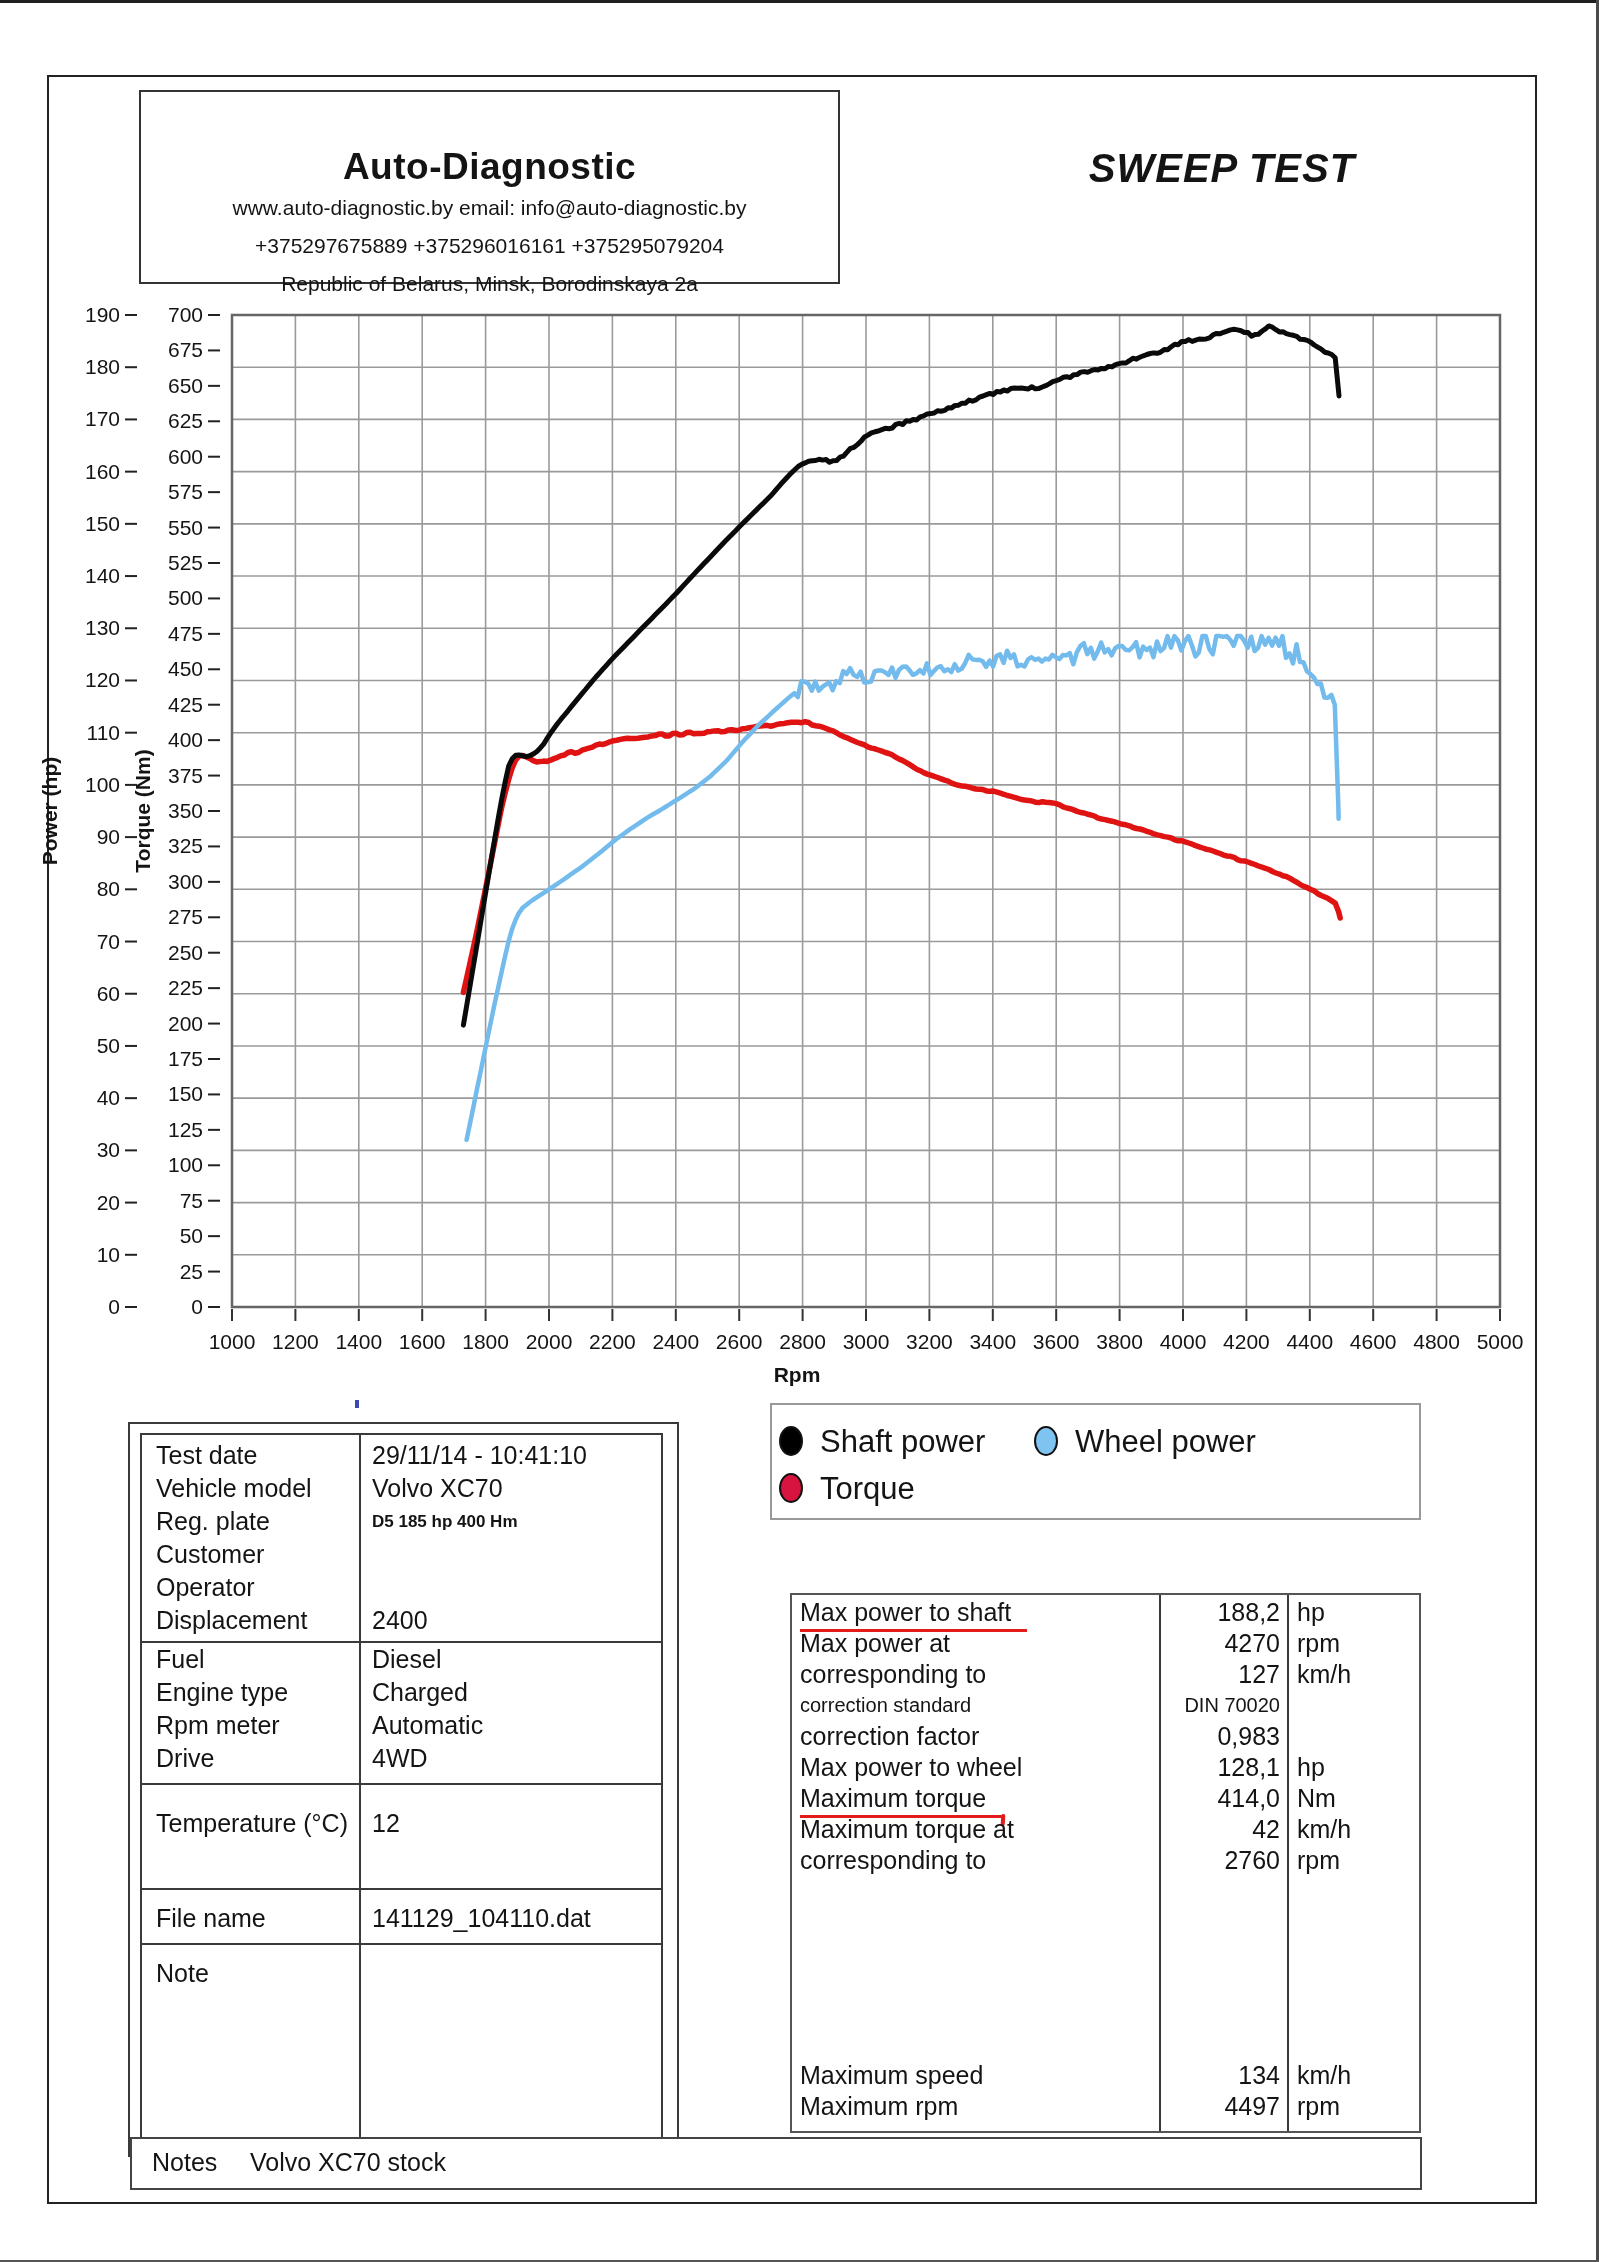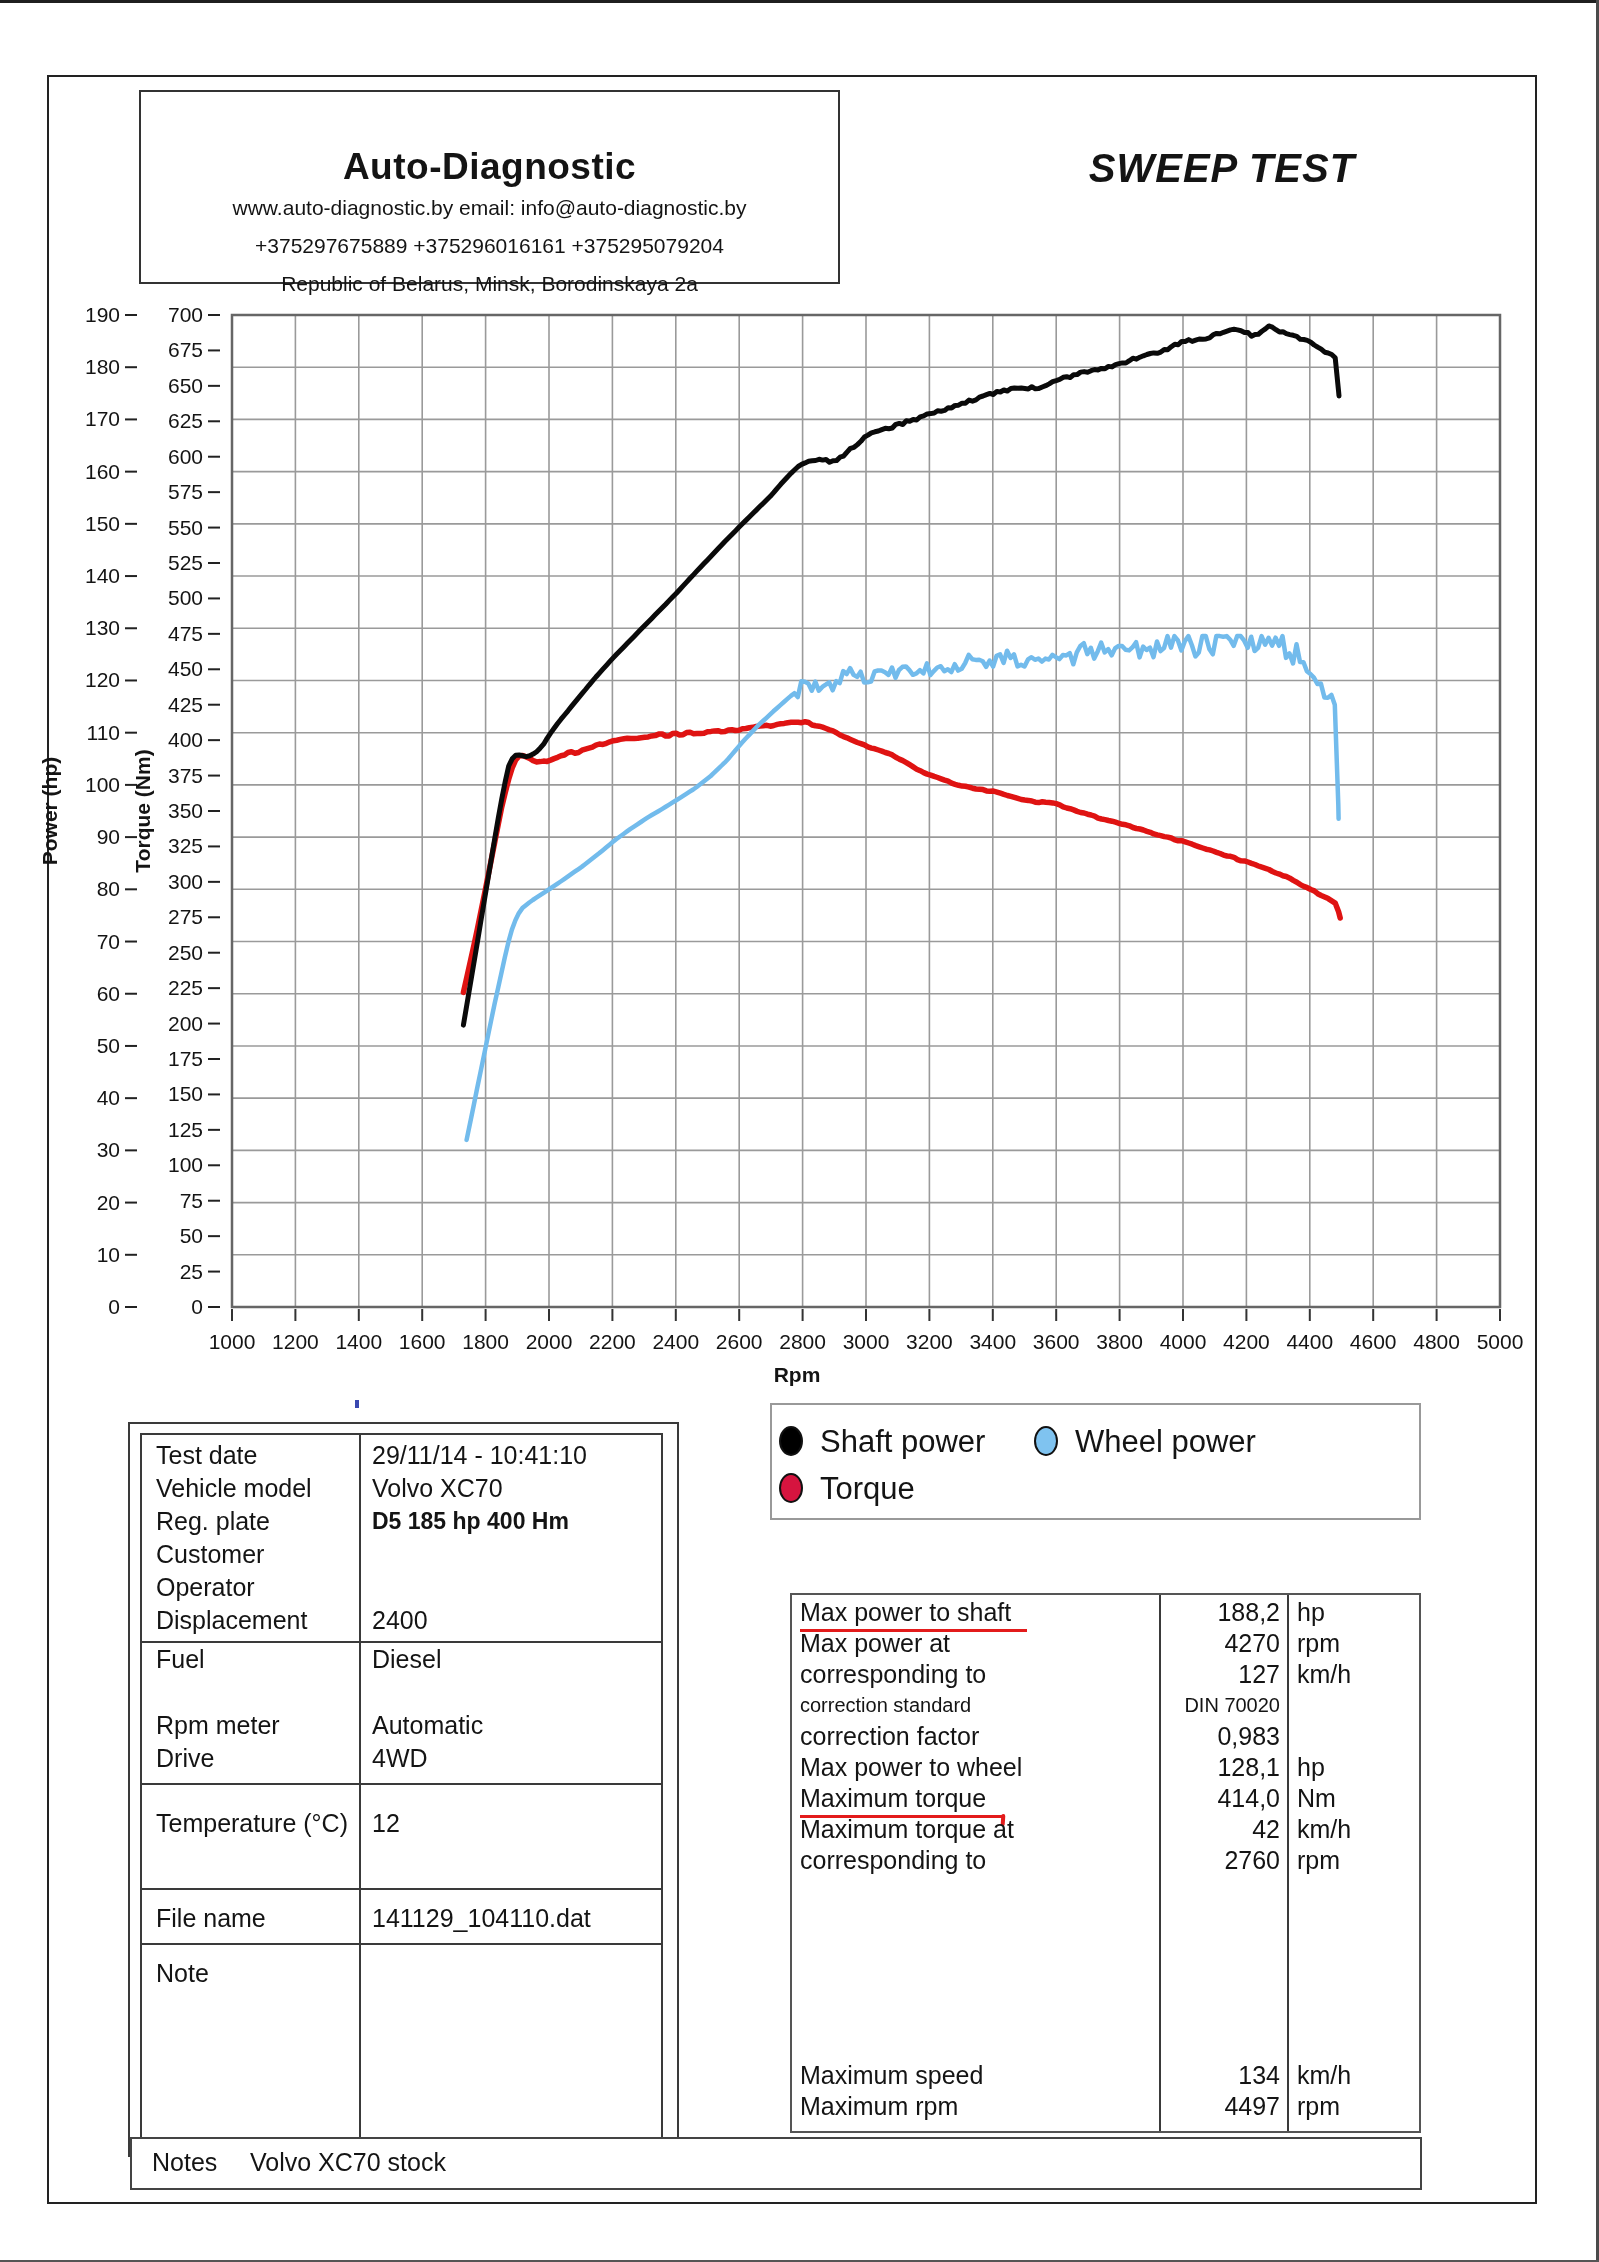--- a/index.html
+++ b/index.html
@@ -16,21 +16,21 @@
   svg.chart{position:absolute;left:0;top:0;font-family:"Liberation Sans",sans-serif;}
   svg.chart text{fill:#141414;}
   .box{position:absolute;background:#fff;}
   .info-outer{left:128px;top:1398px;width:547px;height:731px;border:2px solid #3a3a3a;margin-top:24px;}
   .info-inner{position:absolute;left:10px;top:9px;width:519px;height:705px;border:2px solid #3a3a3a;}
   .v-div{position:absolute;top:0;width:2px;height:100%;background:#3a3a3a;}
   .h-div{position:absolute;left:0;width:100%;height:2px;background:#3a3a3a;}
   .irow,.rrow{position:absolute;left:0;width:100%;height:33px;line-height:33px;font-size:25px;white-space:nowrap;}
   .irow .lbl{position:absolute;left:14px;}
   .irow .val{position:absolute;left:230px;}
-  .irow .val.bold{font-weight:bold;font-size:23px;}
+  .irow .val.bold{font-weight:bold;font-size:17px;}
   .legend-box{left:770px;top:1403px;width:647px;height:113px;border:2px solid #999;}
   .legend-item{position:absolute;height:34px;line-height:34px;font-size:31px;}
   .legend-marker{position:absolute;width:24px;height:30px;border:2.5px solid #111;border-radius:50%;box-sizing:border-box;}
   .results-box{left:790px;top:1593px;width:627px;height:536px;border:2px solid #555;}
   .rrow{height:31px;line-height:31px;}
   .rrow .lbl{position:absolute;left:8px;}
   .rrow .lbl.underline{border-bottom:3px solid #e31b1b;padding-right:16px;padding-bottom:1px;}
   .rrow .val{position:absolute;left:170px;width:318px;text-align:right;}
   .rrow .unit{position:absolute;left:505px;}
   .rrow.small{font-size:20px;}
@@ -273,20 +273,24 @@
           <span class="val"></span>
         </div>
         <div class="irow" style="top:169px;">
           <span class="lbl">Displacement</span>
           <span class="val">2400</span>
         </div>
         <div class="irow" style="top:208px;">
           <span class="lbl">Fuel</span>
           <span class="val">Diesel</span>
         </div>
+        <div class="irow" style="top:241px;">
+          <span class="lbl">Engine type</span>
+          <span class="val">Charged</span>
+        </div>
         <div class="irow" style="top:274px;">
           <span class="lbl">Rpm meter</span>
           <span class="val">Automatic</span>
         </div>
         <div class="irow" style="top:307px;">
           <span class="lbl">Drive</span>
           <span class="val">4WD</span>
         </div>
         <div class="irow" style="top:372px;">
           <span class="lbl">Temperature (°C)</span>

